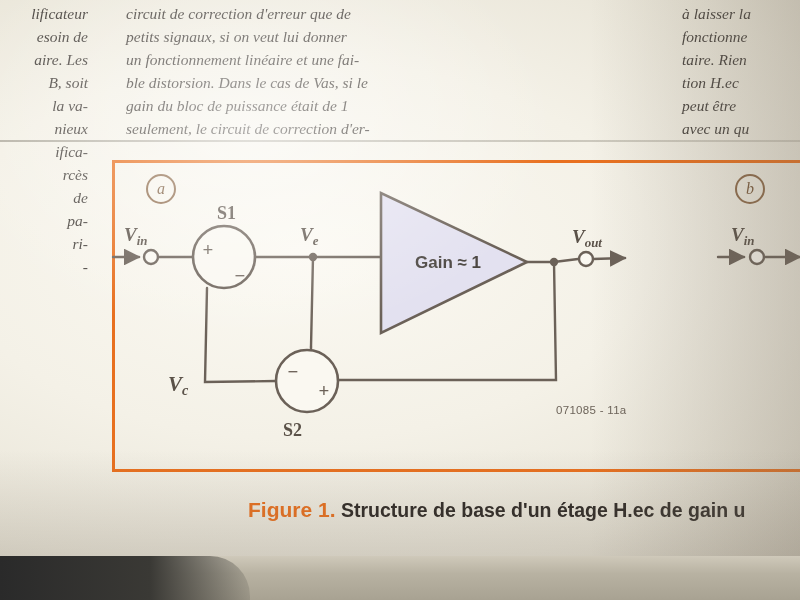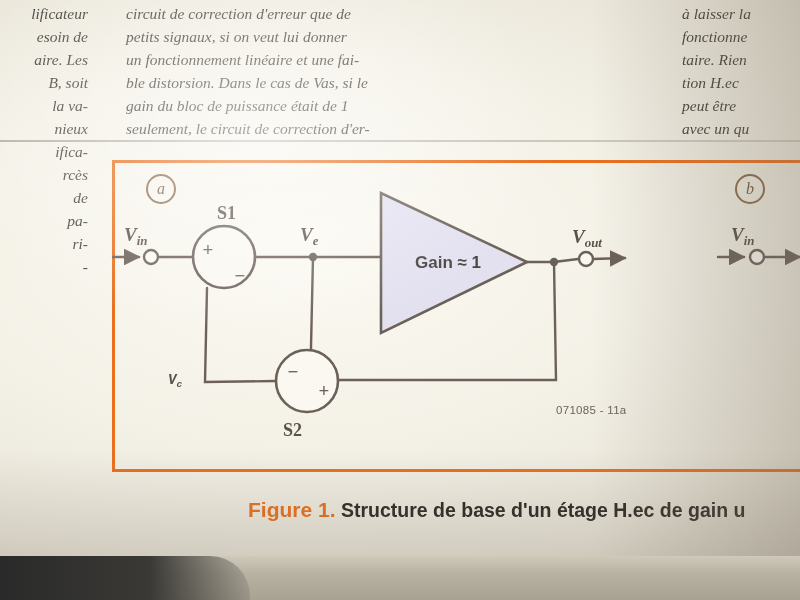--- a/index.html
+++ b/index.html
@@ -247,21 +247,21 @@
 
   <div class="panel-letter blur-soft" style="left:146px; top:174px;">a</div>
   <div class="panel-letter blur-soft" style="left:735px; top:174px;">b</div>
 
   <div class="lbl lbl-ital blur-soft" style="left:124px; top:224px; font-size:19px;">V<span class="sub">in</span></div>
 
   <div class="lbl lbl-ital blur-soft" style="left:300px; top:224px; font-size:19px;">V<span class="sub">e</span></div>
 
   <div class="lbl lbl-ital blur-soft" style="left:572px; top:226px; font-size:19px;">V<span class="sub">out</span></div>
 
-  <div class="lbl lbl-ital blur-soft" style="left:168px; top:372px; font-size:14px;font-family:Liberation Mono, monospace;">V<span class="sub">c</span></div>
+  <div class="lbl lbl-ital blur-soft" style="left:168px; top:372px; font-size:21px;">V<span class="sub">c</span></div>
 
   <div class="lbl lbl-ital blur-soft" style="left:731px; top:224px; font-size:19px;">V<span class="sub">in</span></div>
 
   <div class="lbl blur-soft" style="left:217px; top:203px; font-size:18px;">S1</div>
 
   <div class="lbl blur-soft" style="left:283px; top:420px; font-size:18px;">S2</div>
 
   <div class="code blur-soft" style="left:556px; top:404px;">071085 - 11a</div>
 
   <div class="caption blur-soft">

